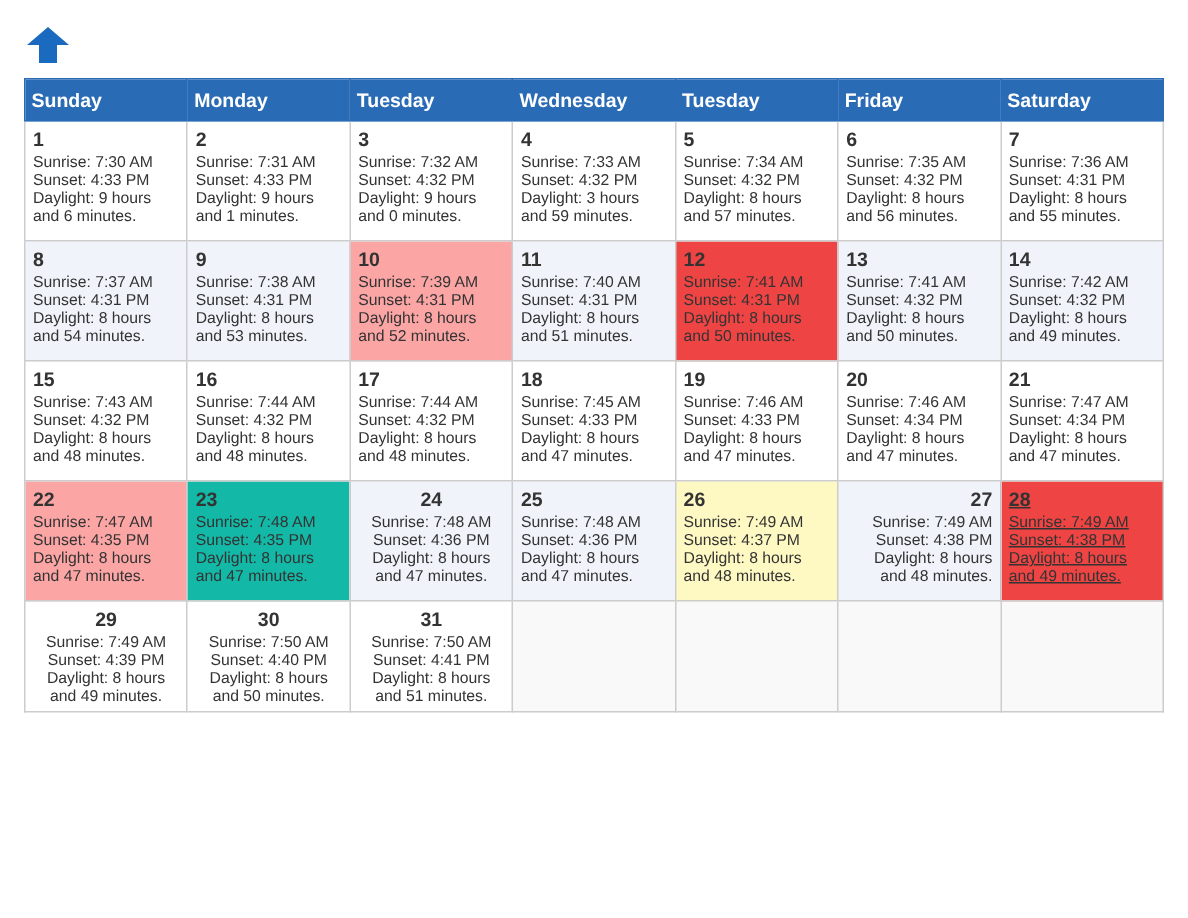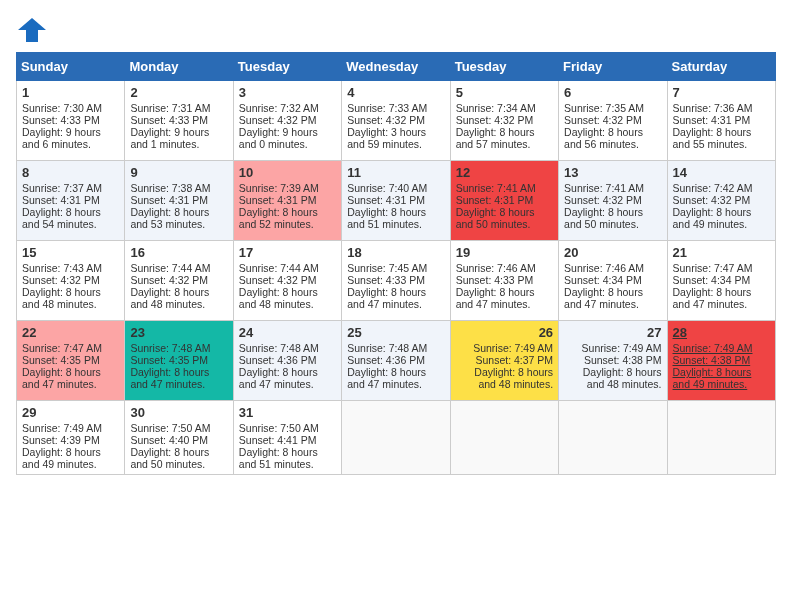--- a/index.html
+++ b/index.html
@@ -73,20 +73,21 @@
       font-size: 13px;
       font-weight: bold;
       display: block;
       margin-bottom: 2px;
     }
     .empty-cell {
       background: #f9f9f9 !important;
     }
     .calendar tr:last-child td {
       height: 70px;
+      text-align: center;
     }
   </style>
 </head>
 <body>
 
 <div class="header">
   <div class="logo">
     <div class="logo-row">
       <svg class="logo-icon" viewBox="0 0 32 28" xmlns="http://www.w3.org/2000/svg">
         <polygon points="16,2 30,14 22,14 22,26 10,26 10,14 2,14" fill="#1a6bbf"></polygon>
@@ -253,33 +254,33 @@
           <div>Sunrise: 7:47 AM</div>
           <div>Sunset: 4:35 PM</div>
           <div>Daylight: 8 hours and 47 minutes.</div>
         </td>
         <td style="background: #14b8a6;">
           <span class="day-number">23</span>
           <div>Sunrise: 7:48 AM</div>
           <div>Sunset: 4:35 PM</div>
           <div>Daylight: 8 hours and 47 minutes.</div>
         </td>
-        <td style="background: rgb(240, 244, 250);">
+        <td style="background: rgb(240, 244, 250); text-align: center;">
           <span class="day-number">24</span>
           <div>Sunrise: 7:48 AM</div>
           <div>Sunset: 4:36 PM</div>
           <div>Daylight: 8 hours and 47 minutes.</div>
         </td>
         <td style="background: rgb(240, 244, 250);">
           <span class="day-number">25</span>
           <div>Sunrise: 7:48 AM</div>
           <div>Sunset: 4:36 PM</div>
           <div>Daylight: 8 hours and 47 minutes.</div>
         </td>
-        <td style="background: #fde047; text-align: right;">
+        <td style="background: #fef9c3;">
           <span class="day-number">26</span>
           <div>Sunrise: 7:49 AM</div>
           <div>Sunset: 4:37 PM</div>
           <div>Daylight: 8 hours and 48 minutes.</div>
         </td>
         <td style="background: rgb(240, 244, 250); text-align: right;">
           <span class="day-number">27</span>
           <div>Sunrise: 7:49 AM</div>
           <div>Sunset: 4:38 PM</div>
           <div>Daylight: 8 hours and 48 minutes.</div>

